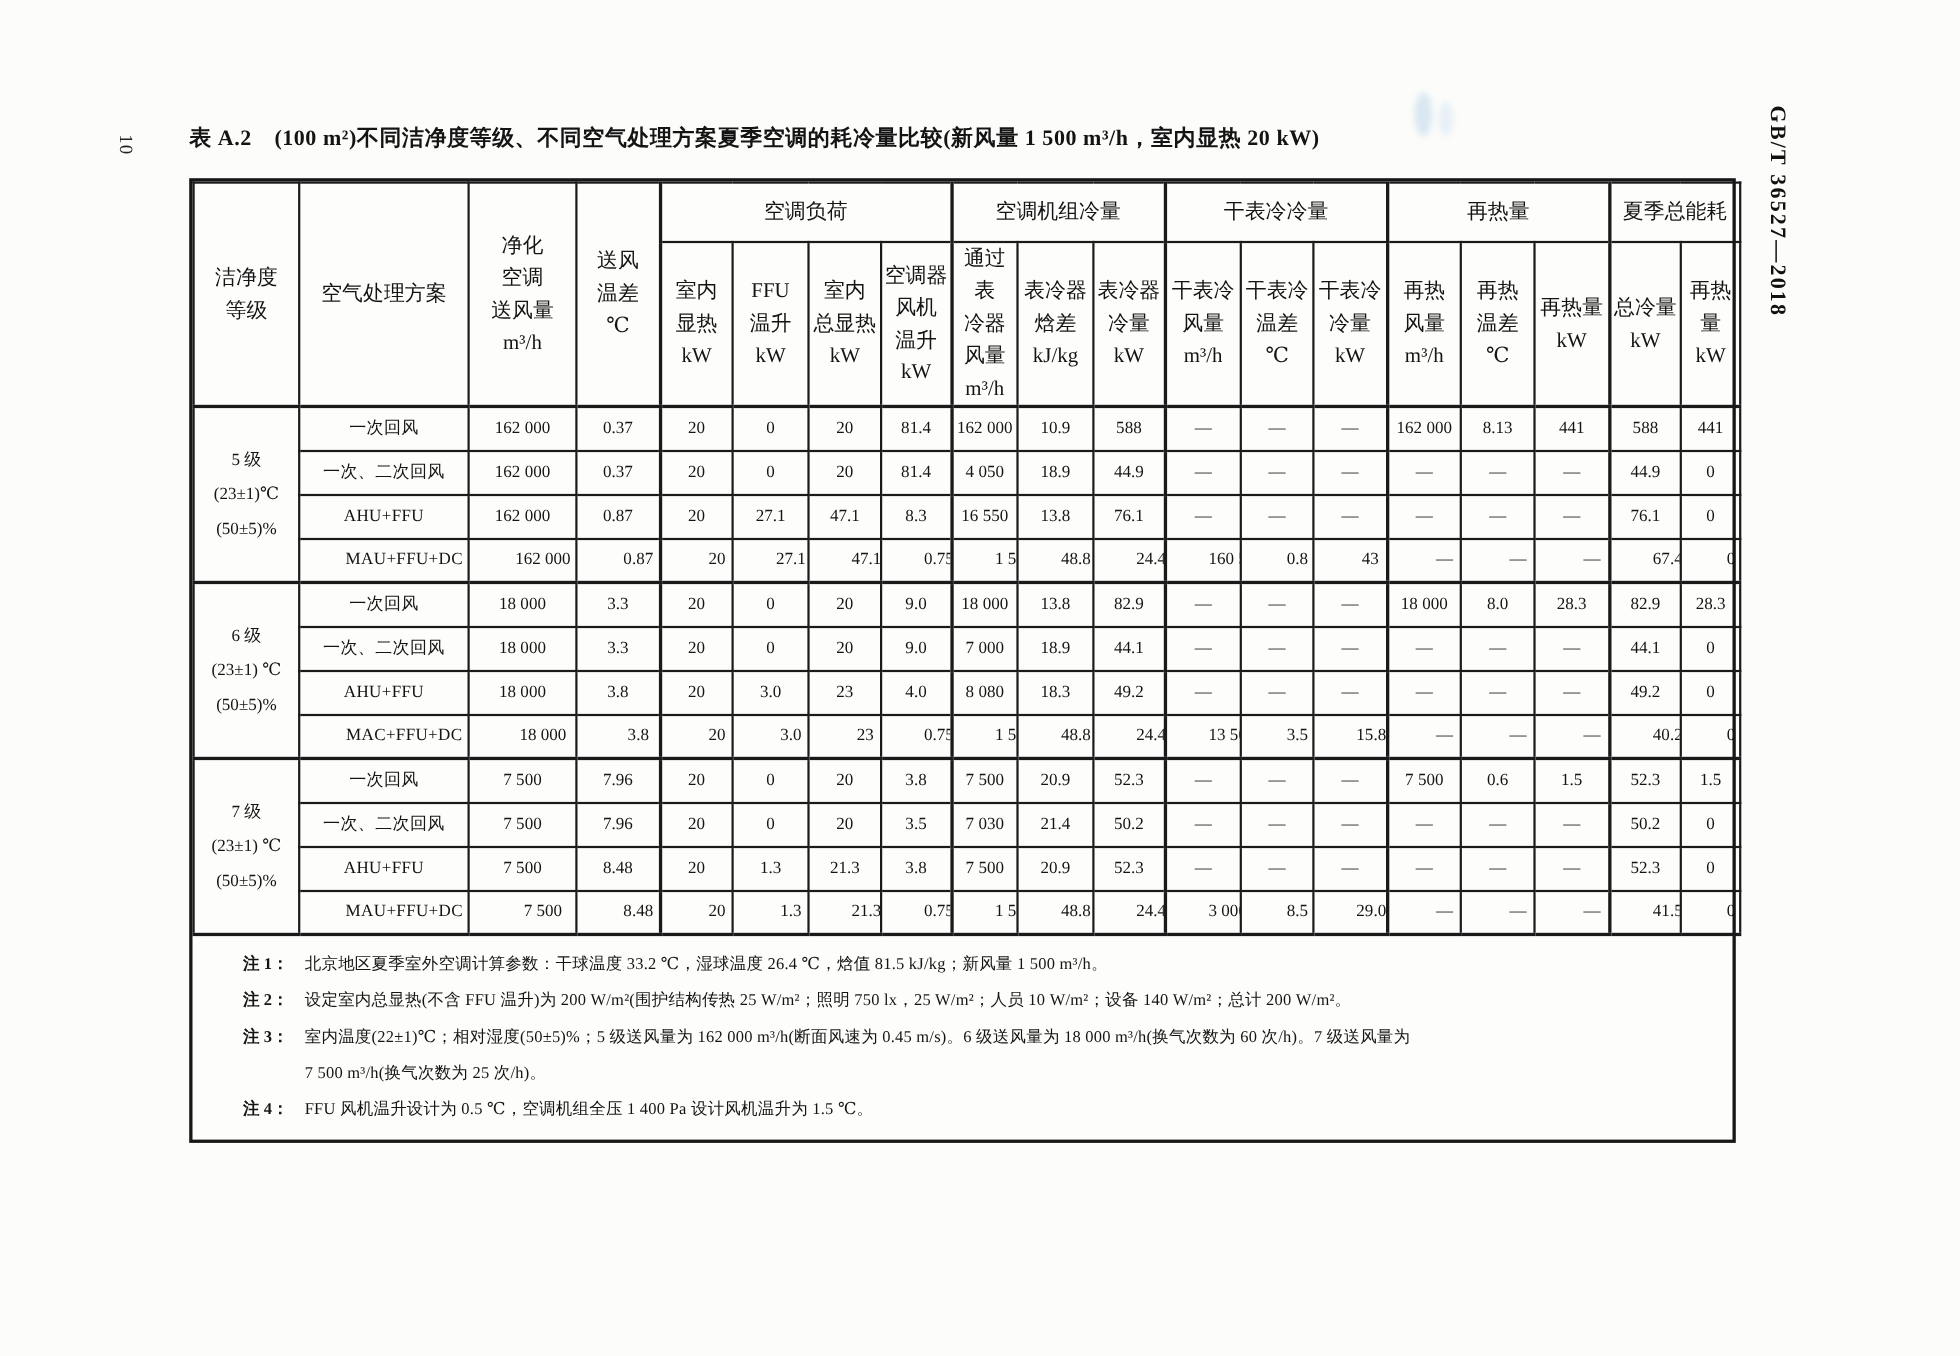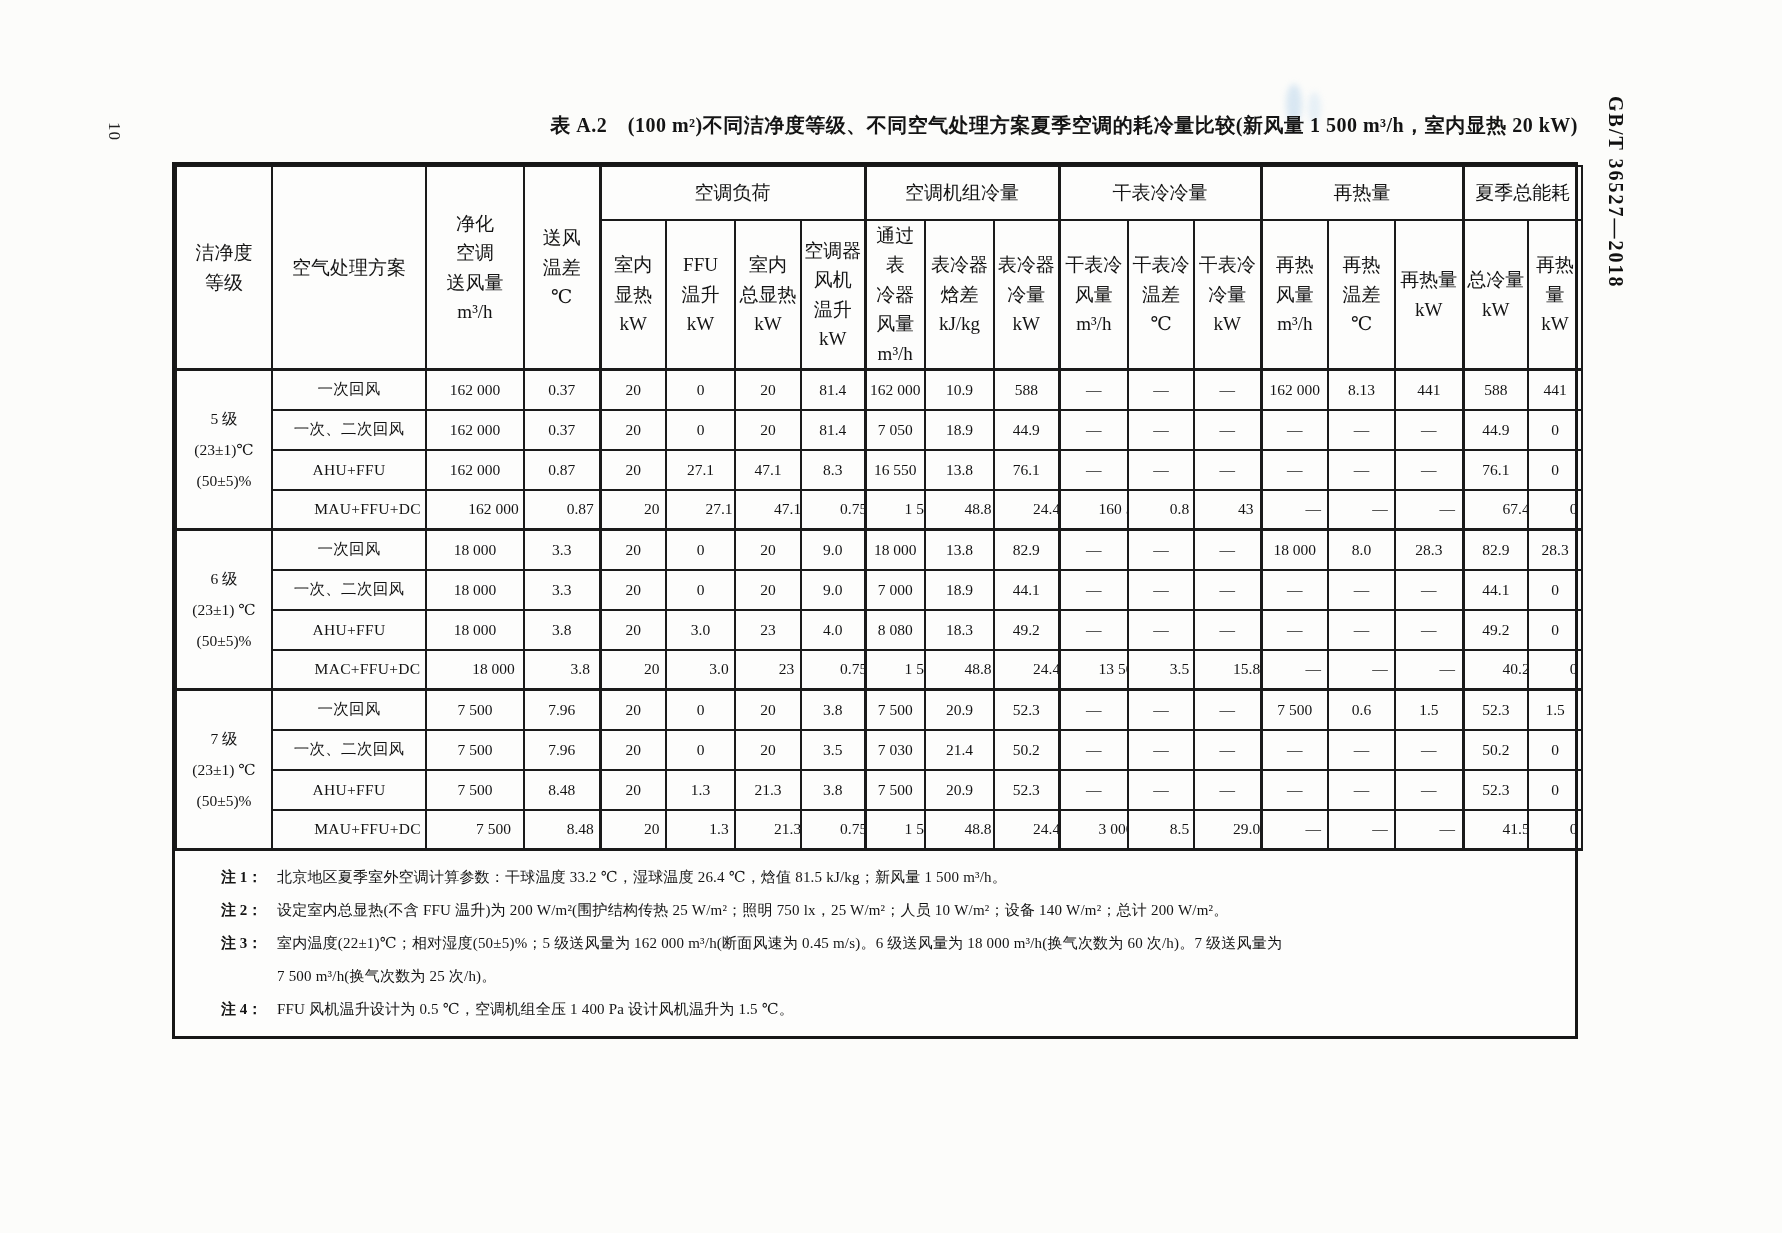--- a/index.html
+++ b/index.html
@@ -15,21 +15,21 @@
   .doc-code{
     position:absolute;left:1604px;top:96px;
     writing-mode:vertical-rl;font-size:20px;font-weight:700;letter-spacing:2px;color:#111;
     white-space:nowrap;
   }
   .smudge{position:absolute;border-radius:50%;filter:blur(3px);}
   .smudge.s1{left:1286px;top:84px;width:16px;height:40px;background:#bcd6ec;opacity:.55;}
   .smudge.s2{left:1308px;top:92px;width:13px;height:32px;background:#cde1f2;opacity:.45;}
   .table-title{
     position:absolute;left:172px;top:112px;width:1406px;
-    text-align:right;font-size:20px;font-weight:700;letter-spacing:.5px;
+    text-align:left;font-size:20px;font-weight:700;letter-spacing:.5px;
     white-space:nowrap;
   }
   .table-frame{
     position:absolute;left:172px;top:162px;width:1406px;
     border:3.5px solid #171717;background:#fdfdfc;box-sizing:border-box;
   }
   table.main{
     border-collapse:collapse;table-layout:fixed;width:100%;
   }
   table.main th,table.main td{
@@ -180,21 +180,21 @@
           <td>441</td>
         </tr>
         <tr>
           <td class="scheme-cell">一次、二次回风</td>
           <td>162 000</td>
           <td>0.37</td>
           <td class="gs">20</td>
           <td>0</td>
           <td>20</td>
           <td>81.4</td>
-          <td class="gs">7 050</td>
+          <td class="gs">4 050</td>
           <td>18.9</td>
           <td>44.9</td>
           <td class="gs">—</td>
           <td>—</td>
           <td>—</td>
           <td class="gs">—</td>
           <td>—</td>
           <td>—</td>
           <td class="gs">44.9</td>
           <td>0</td>

